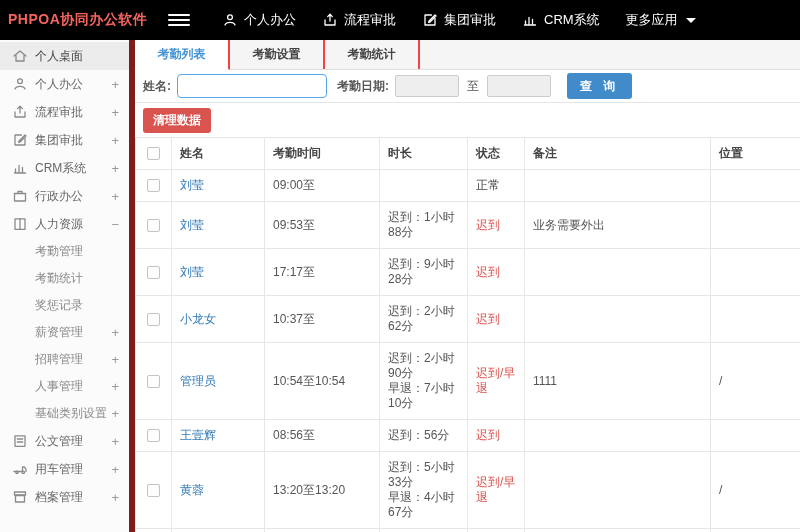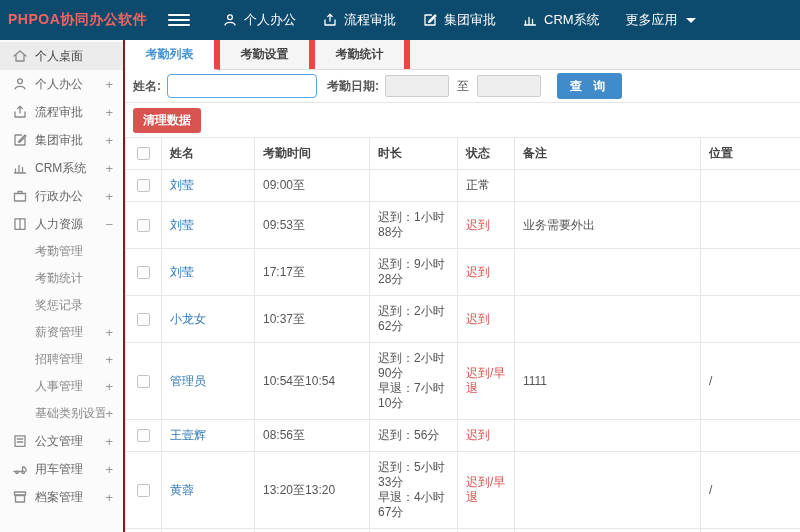--- a/index.html
+++ b/index.html
@@ -1,46 +1,46 @@
 <!DOCTYPE html>
 <html><head>
 <meta charset="utf-8">
 <style>
   * { margin:0; padding:0; box-sizing:border-box; }
   html,body { width:800px; height:532px; overflow:hidden; background:#fff;
     font-family:"Liberation Sans","DejaVu Sans",sans-serif; font-size:12px; color:#555; }
   .app { width:800px; height:532px; display:flex; flex-direction:column; }
 
   
-  .topbar { height:40px; background:#0c4a6e; display:flex; align-items:center; flex-shrink:0; }
+  .topbar { height:40px; background:#000000; display:flex; align-items:center; flex-shrink:0; }
   .logo { width:150px; padding-left:8px; color:#f4645f; font-weight:bold; font-size:14px; letter-spacing:0.5px; }
   .hamburger { width:22px; margin:0 18px 0 18px; cursor:pointer; }
   .hamburger span { display:block; height:2px; background:#fff; margin:3px 0; border-radius:1px; }
   .topnav { display:flex; align-items:center; gap:26px; margin-left:14px; }
   .topnav-item { display:flex; align-items:center; gap:6px; color:#fff; font-size:13px; cursor:pointer; }
   .topnav-item svg { display:block; }
   .caret { width:0; height:0; border-left:5px solid transparent; border-right:5px solid transparent; border-top:5px solid #fff; margin-left:2px; }
 
   
   .main { flex:1; display:flex; overflow:hidden; }
-  .sidebar { width:125px; background:#fbfbfb; border-right:2px solid #7f1d1d; overflow:hidden; flex-shrink:0; padding-top:2px; }
+  .sidebar { width:135px; background:#fbfbfb; border-right:6px solid #7f1d1d; overflow:hidden; flex-shrink:0; padding-top:2px; }
   .side-item { height:28px; display:flex; align-items:center; padding:0 10px 0 12px; color:#666; cursor:pointer; }
   .side-item.active { background:#ececec; color:#444; }
   .side-item .sicon { width:16px; height:16px; margin-right:7px; flex-shrink:0; }
   .side-item .slabel { flex:1; white-space:nowrap; overflow:hidden; }
   .side-item .expander { color:#999; font-size:13px; }
   .side-sub { }
   .side-sub .side-item { padding-left:35px; color:#888; height:27px; }
 
   .content { flex:1; display:flex; flex-direction:column; overflow:hidden; background:#fff; }
 
   
   .tabbar { height:30px; background:#f5f5f5; border-bottom:1px solid #ddd; display:flex; flex-shrink:0; }
   .tab { min-width:95px; padding:0 14px; display:flex; align-items:center; justify-content:center;
-         border-right:6px solid #ef4444; color:#444; font-weight:bold; cursor:pointer; }
+         border-right:2px solid #ef4444; color:#444; font-weight:bold; cursor:pointer; }
   .tab.active { background:#fff; color:#4494d5; border-bottom:1px solid #fff; margin-bottom:-1px; }
 
   
   .filterbar { height:33px; display:flex; align-items:center; padding:0 8px; border-bottom:1px solid #e5e5e5; flex-shrink:0; }
   .filterbar label { font-weight:bold; color:#555; margin-right:6px; }
   .name-input { width:150px; height:24px; border:1px solid #56a6e8; border-radius:4px; padding:0 6px; outline:none; }
   .date-label { margin-left:10px; }
   .date-input { width:64px; height:22px; background:#eee; border:1px solid #ccc; border-radius:2px; padding:0 5px; }
   .to-label { margin:0 8px; color:#555; }
   .btn-search { margin-left:16px; height:26px; padding:0 13px; background:#428bca; color:#fff; border:none;

